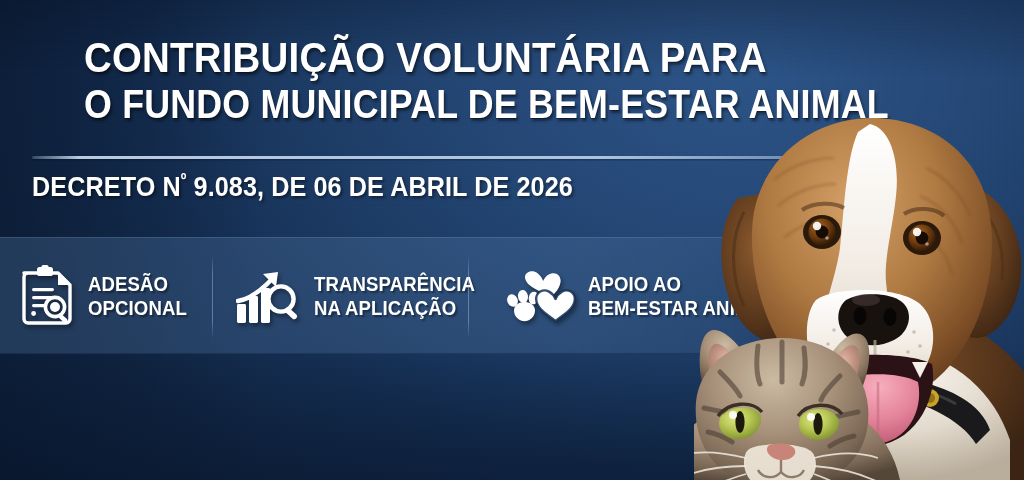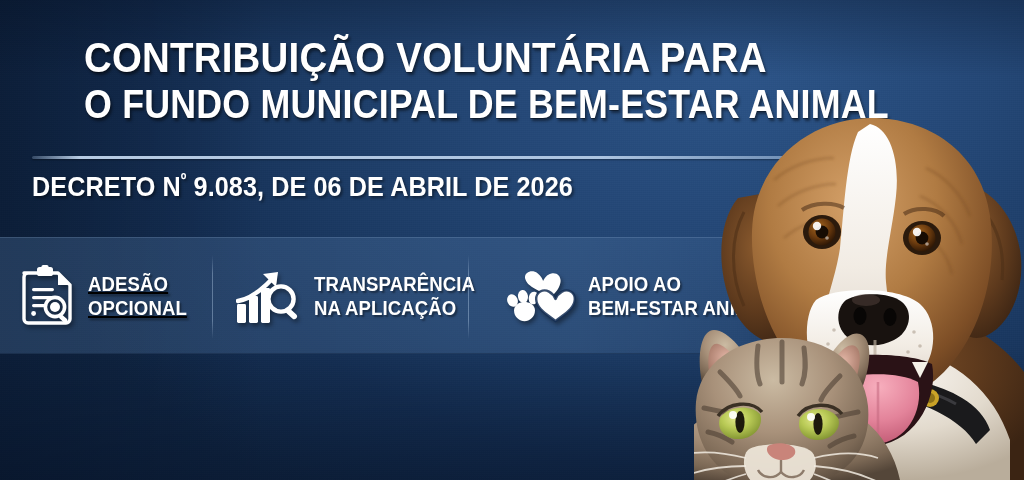--- a/index.html
+++ b/index.html
@@ -99,21 +99,21 @@
     display:flex;
     align-items:center;
   }
 
   .feature {
     display:flex;
     align-items:center;
     height:100%;
     position:relative;
   }
-  .feature.f1 { padding-left:18px; width:212px;text-decoration:underline; }
+  .feature.f1 { padding-left:18px; width:212px; }
   .feature.f2 { padding-left:24px; width:256px; }
   .feature.f3 { padding-left:38px; width:300px;justify-content:space-between; }
 
   .feature + .feature::before {
     content:"";
     position:absolute;
     left:0; top:17px;
     width:1px; height:84px;
     background:linear-gradient(180deg, rgba(186,210,236,0) 0%, rgba(186,210,236,.38) 22%, rgba(186,210,236,.40) 78%, rgba(186,210,236,0) 100%);
   }

